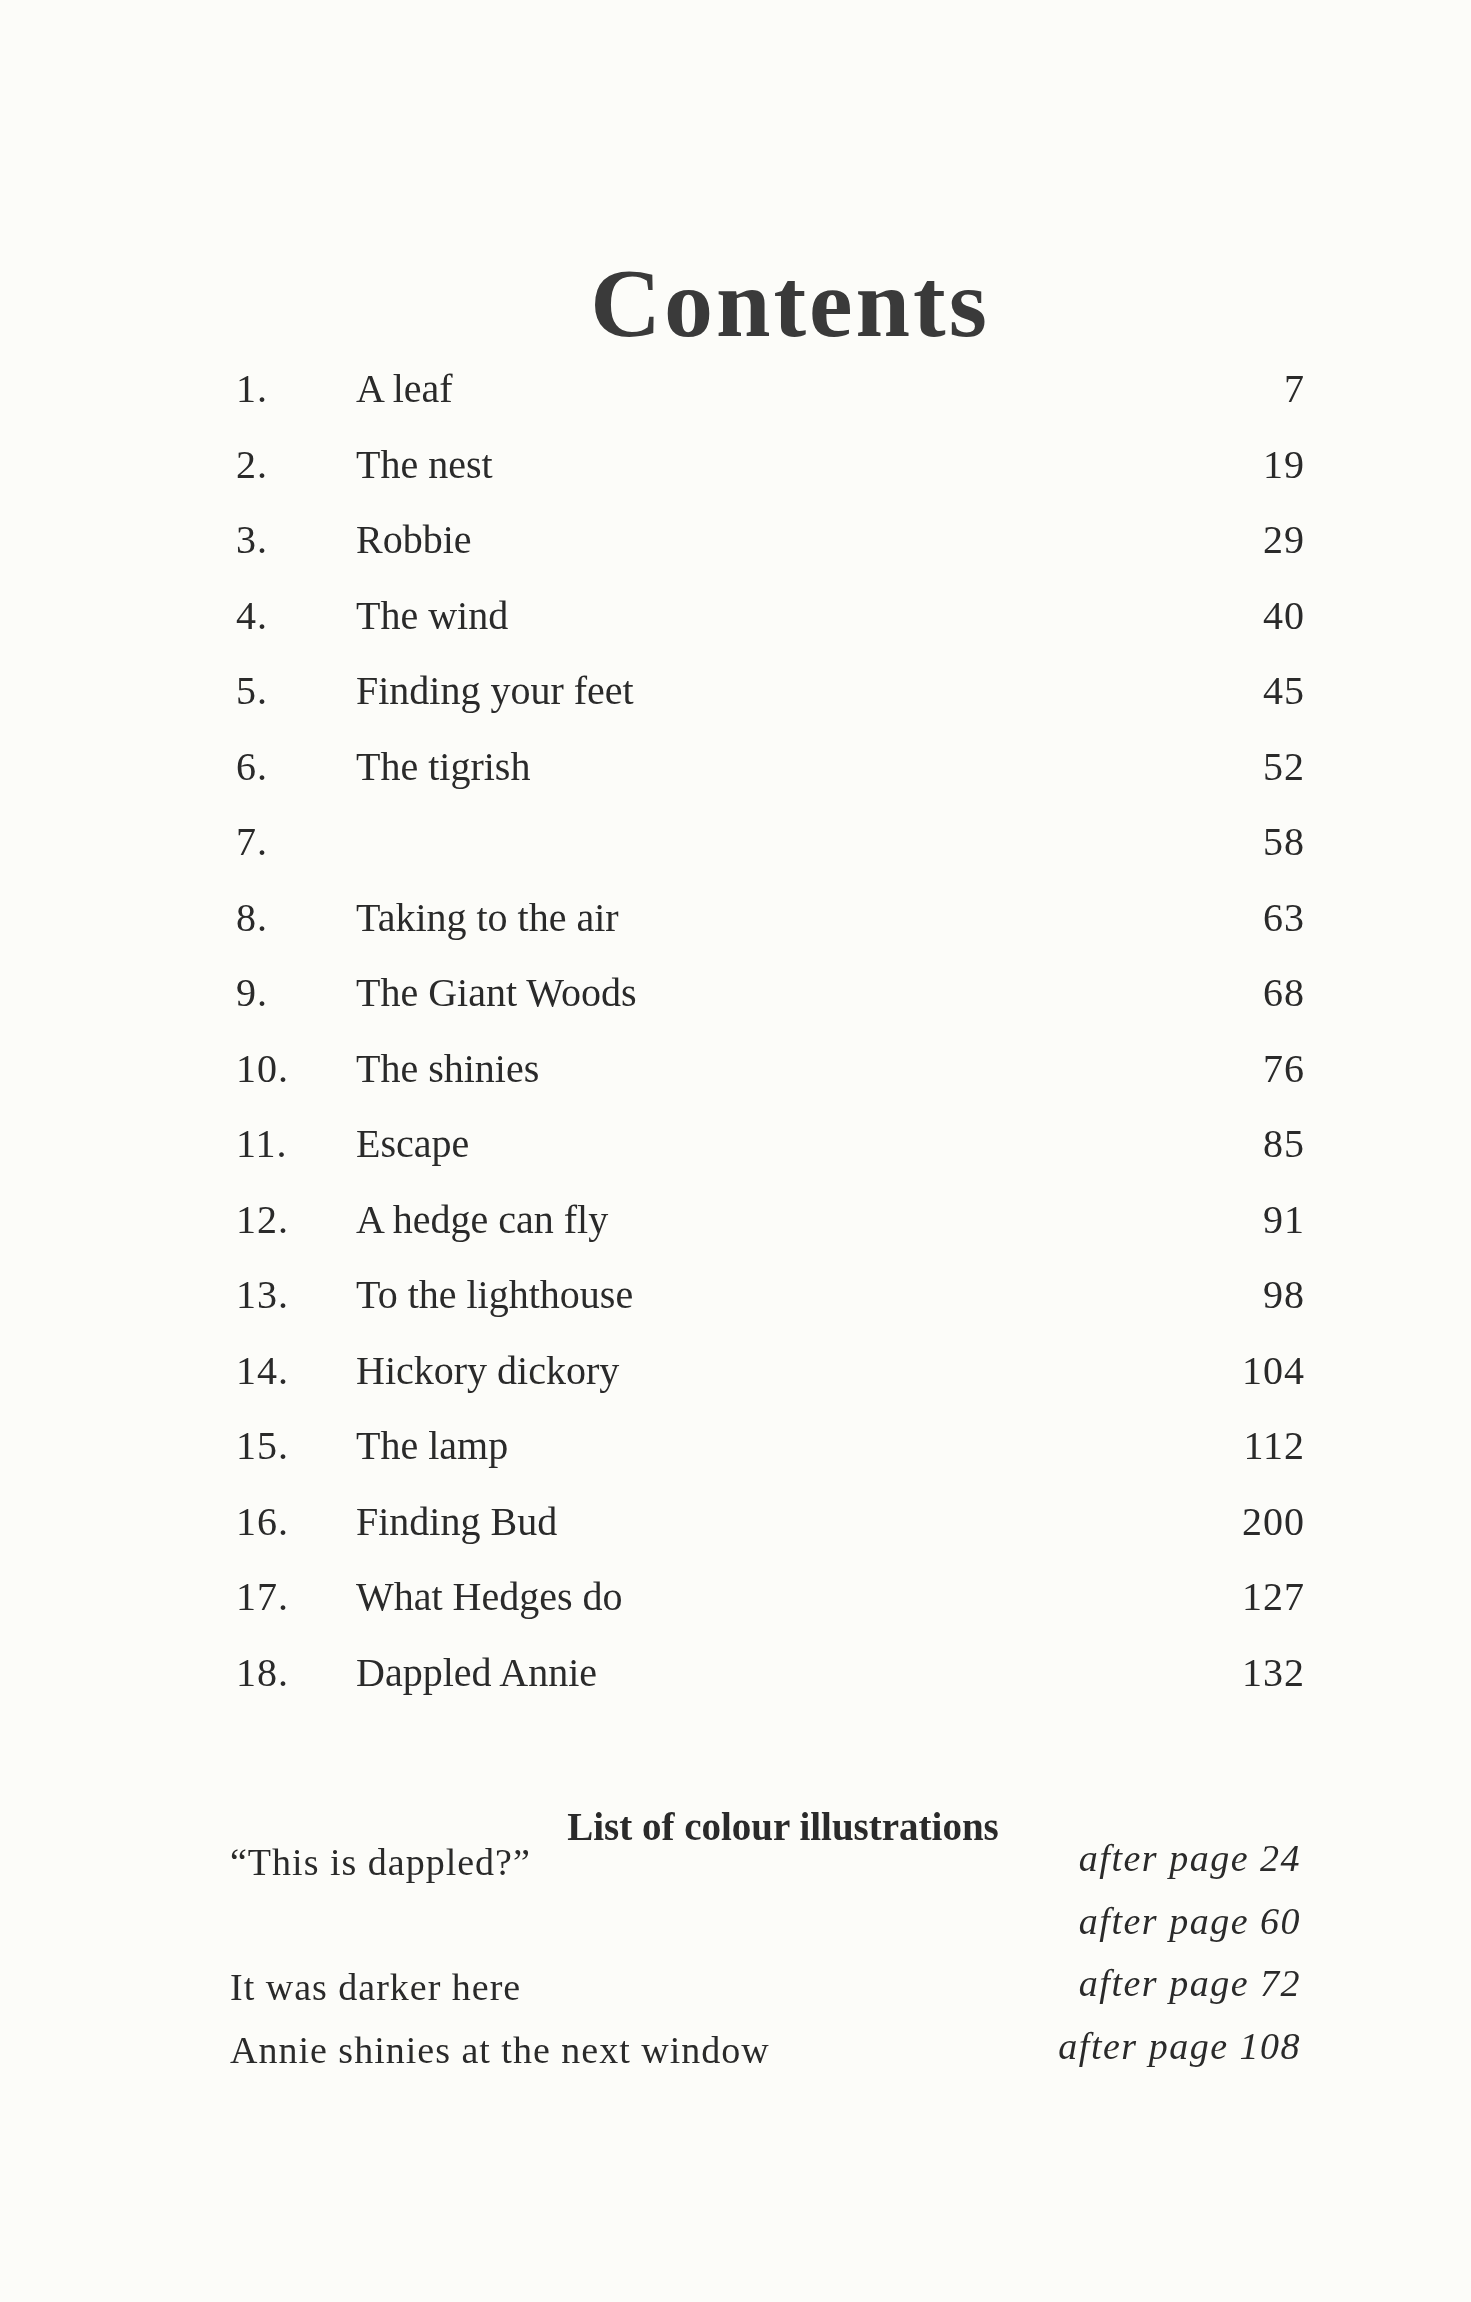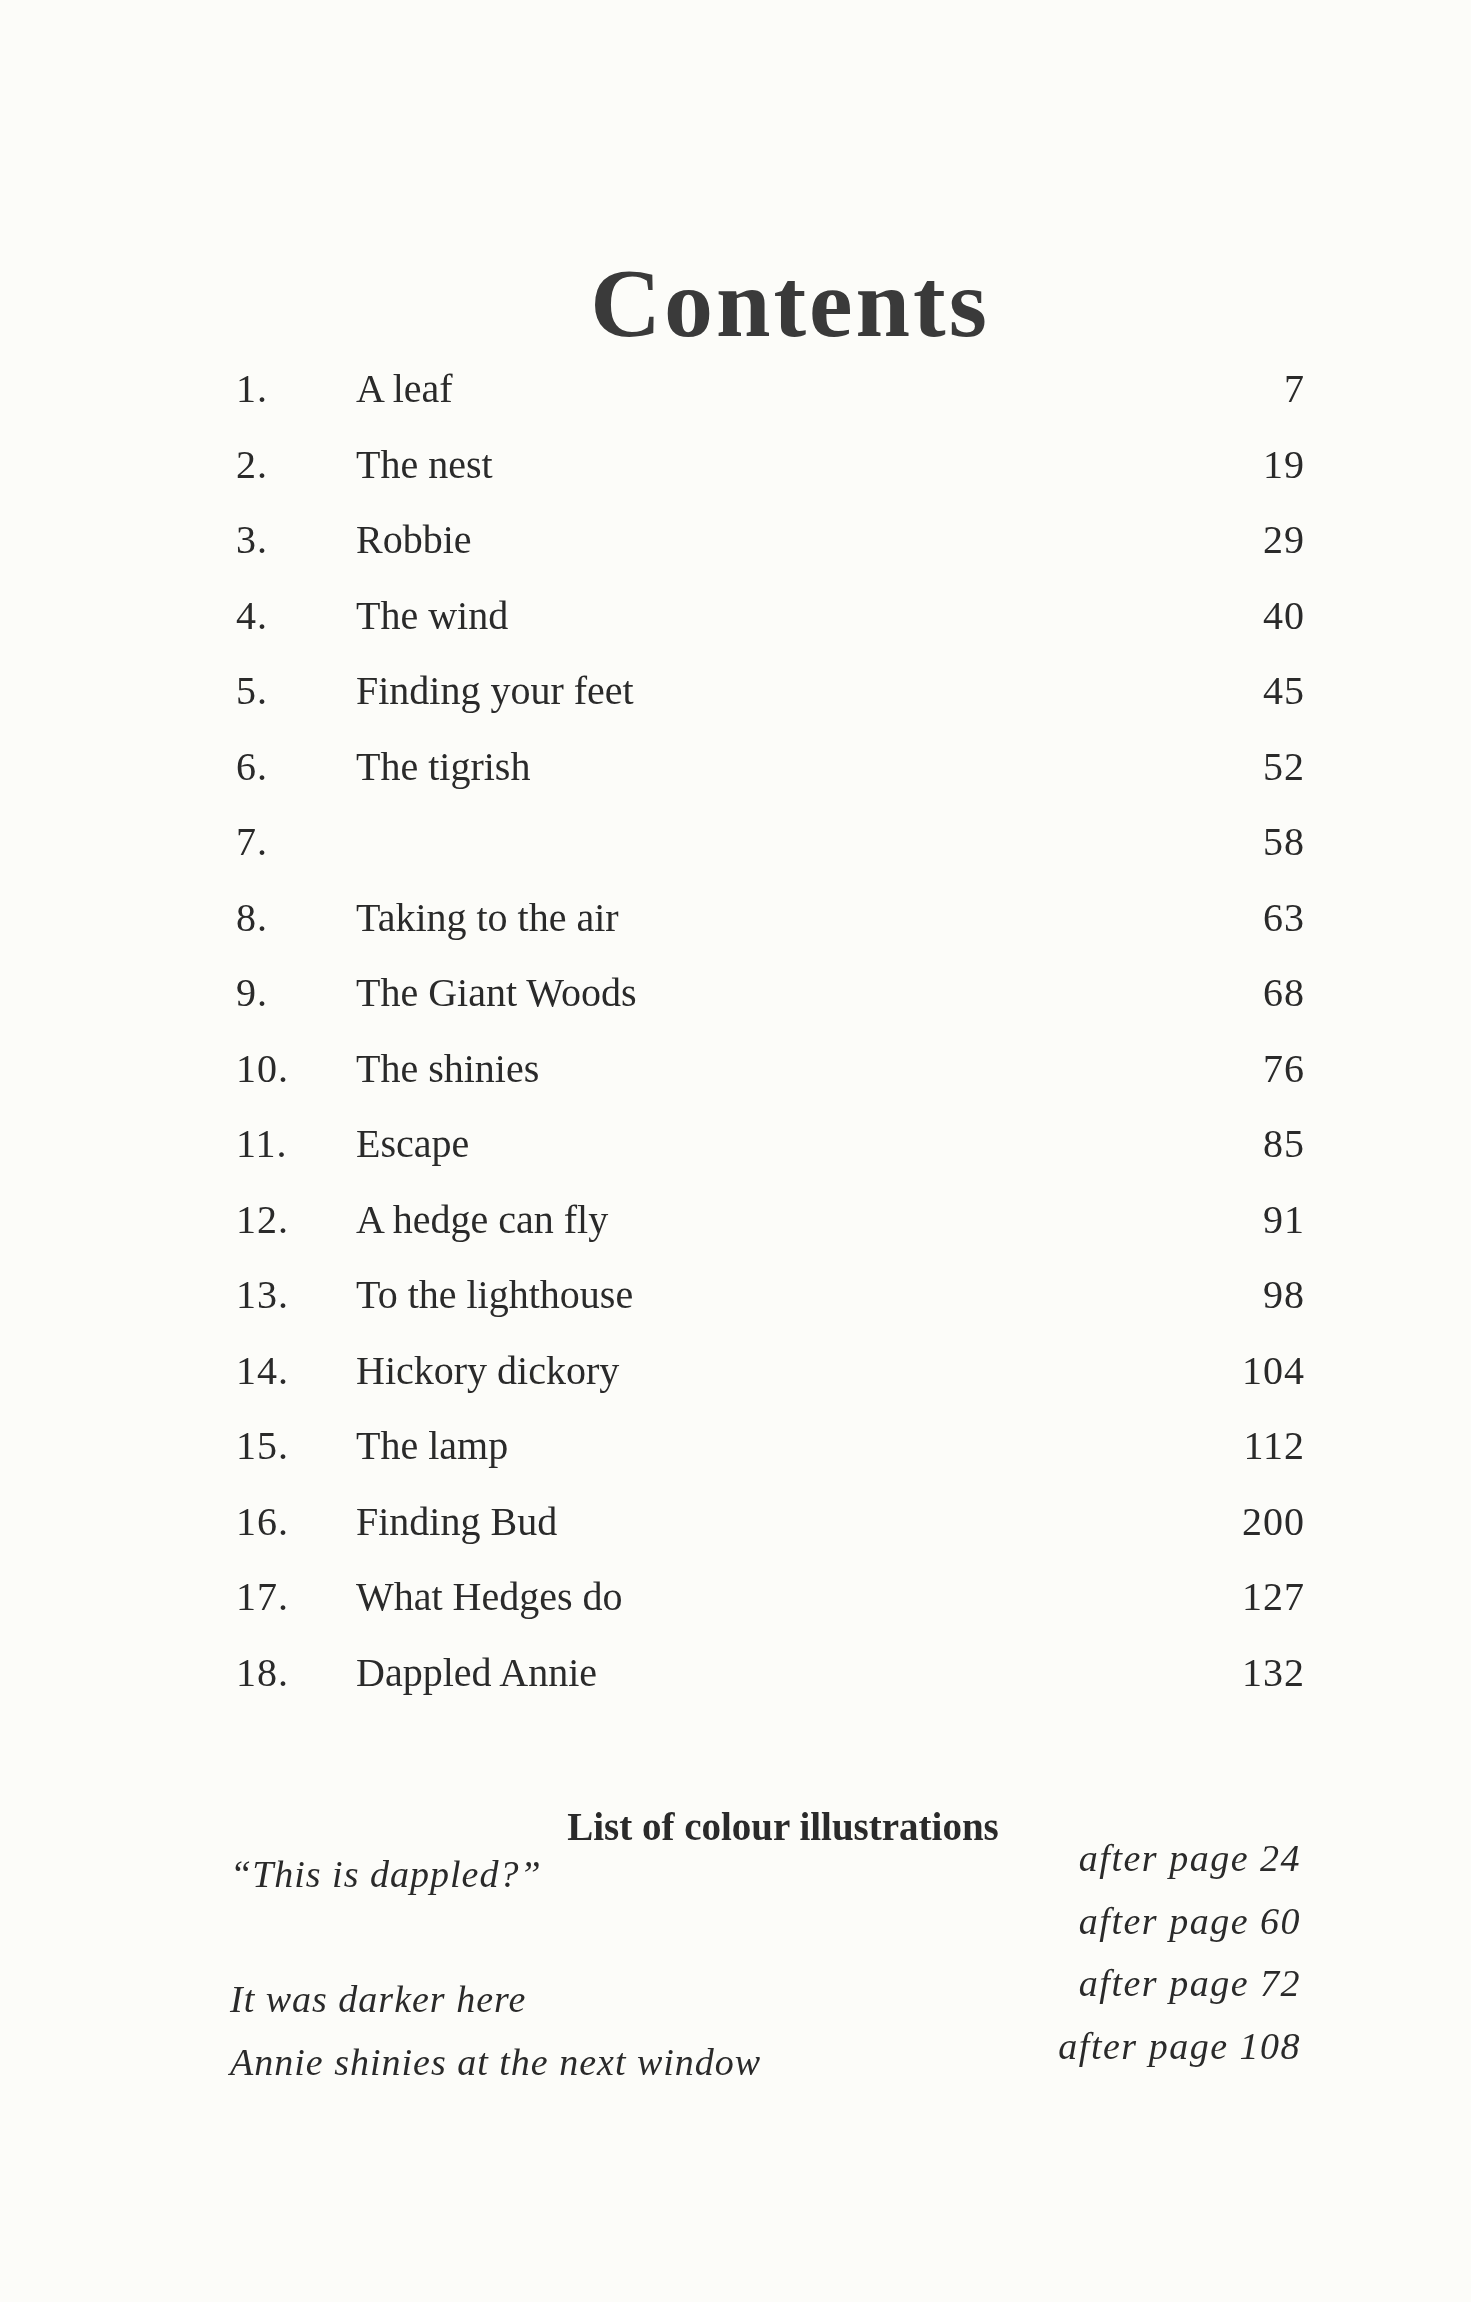--- a/index.html
+++ b/index.html
@@ -20,21 +20,21 @@
   }
   .num { position:absolute; left:236px; top:0; letter-spacing:1px; }
   .chap { position:absolute; left:356px; top:0; }
   .page { position:absolute; right:166px; top:0; text-align:right; letter-spacing:1px; }
   .ill-heading {
     position:absolute; left:0; width:1566px; top:1770px;
     text-align:center; font-weight:bold; font-size:39px; line-height:50px;
   }
   .ills { position:absolute; left:0; top:1833px; width:1471px; }
   .ill-row { position:relative; height:62.5px; font-size:38px; line-height:50px; }
-  .ill-caption { position:absolute; left:230px; top:16px; font-style:italic; letter-spacing:1px; }
+  .ill-caption { position:absolute; left:230px; top:4px; letter-spacing:1px; }
   .ill-page { position:absolute; right:170px; top:0; letter-spacing:1.5px;font-style:italic; }
 </style>
 </head>
 <body>
 
 <h1 class="title">Contents</h1>
 
 <div class="toc">
   <div class="toc-row">
       <span class="num">1.</span>

